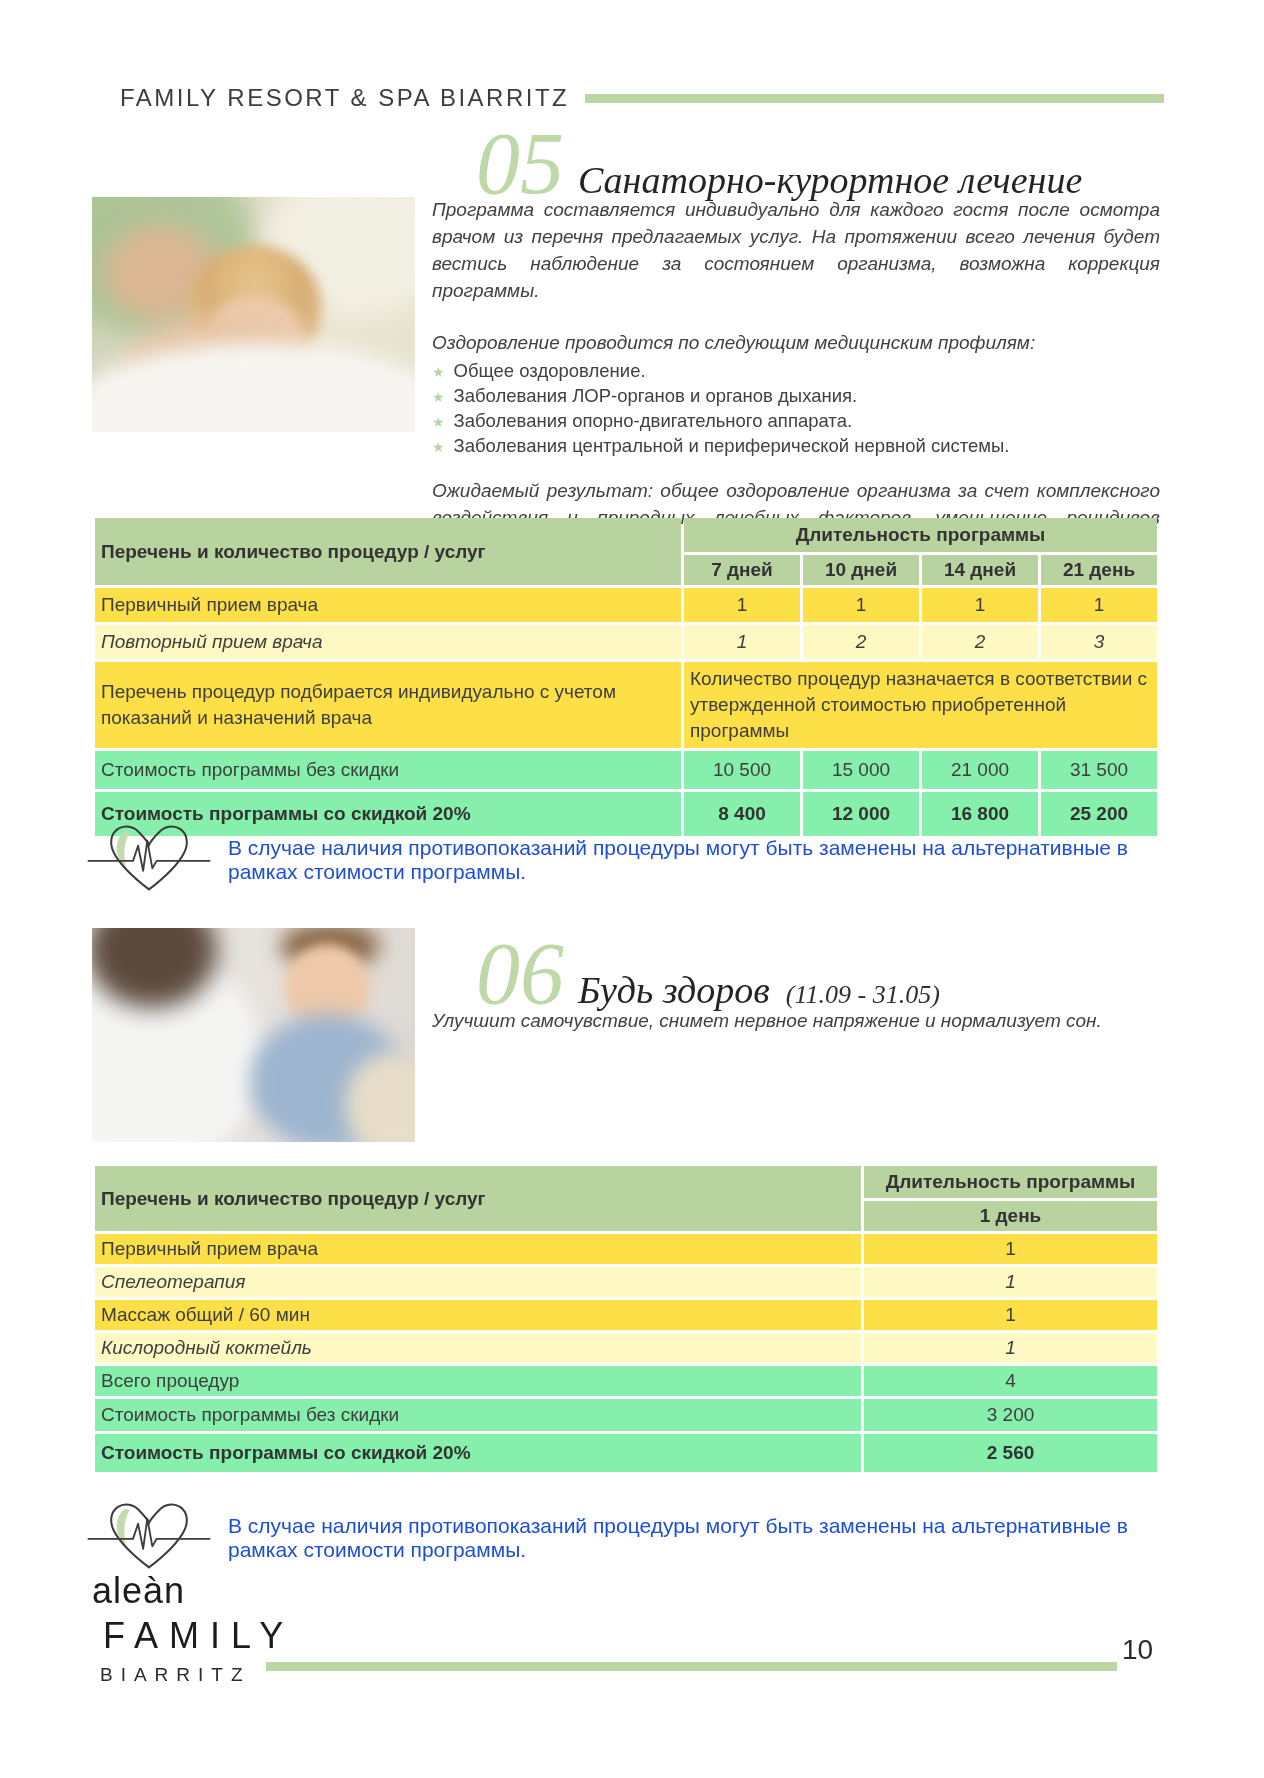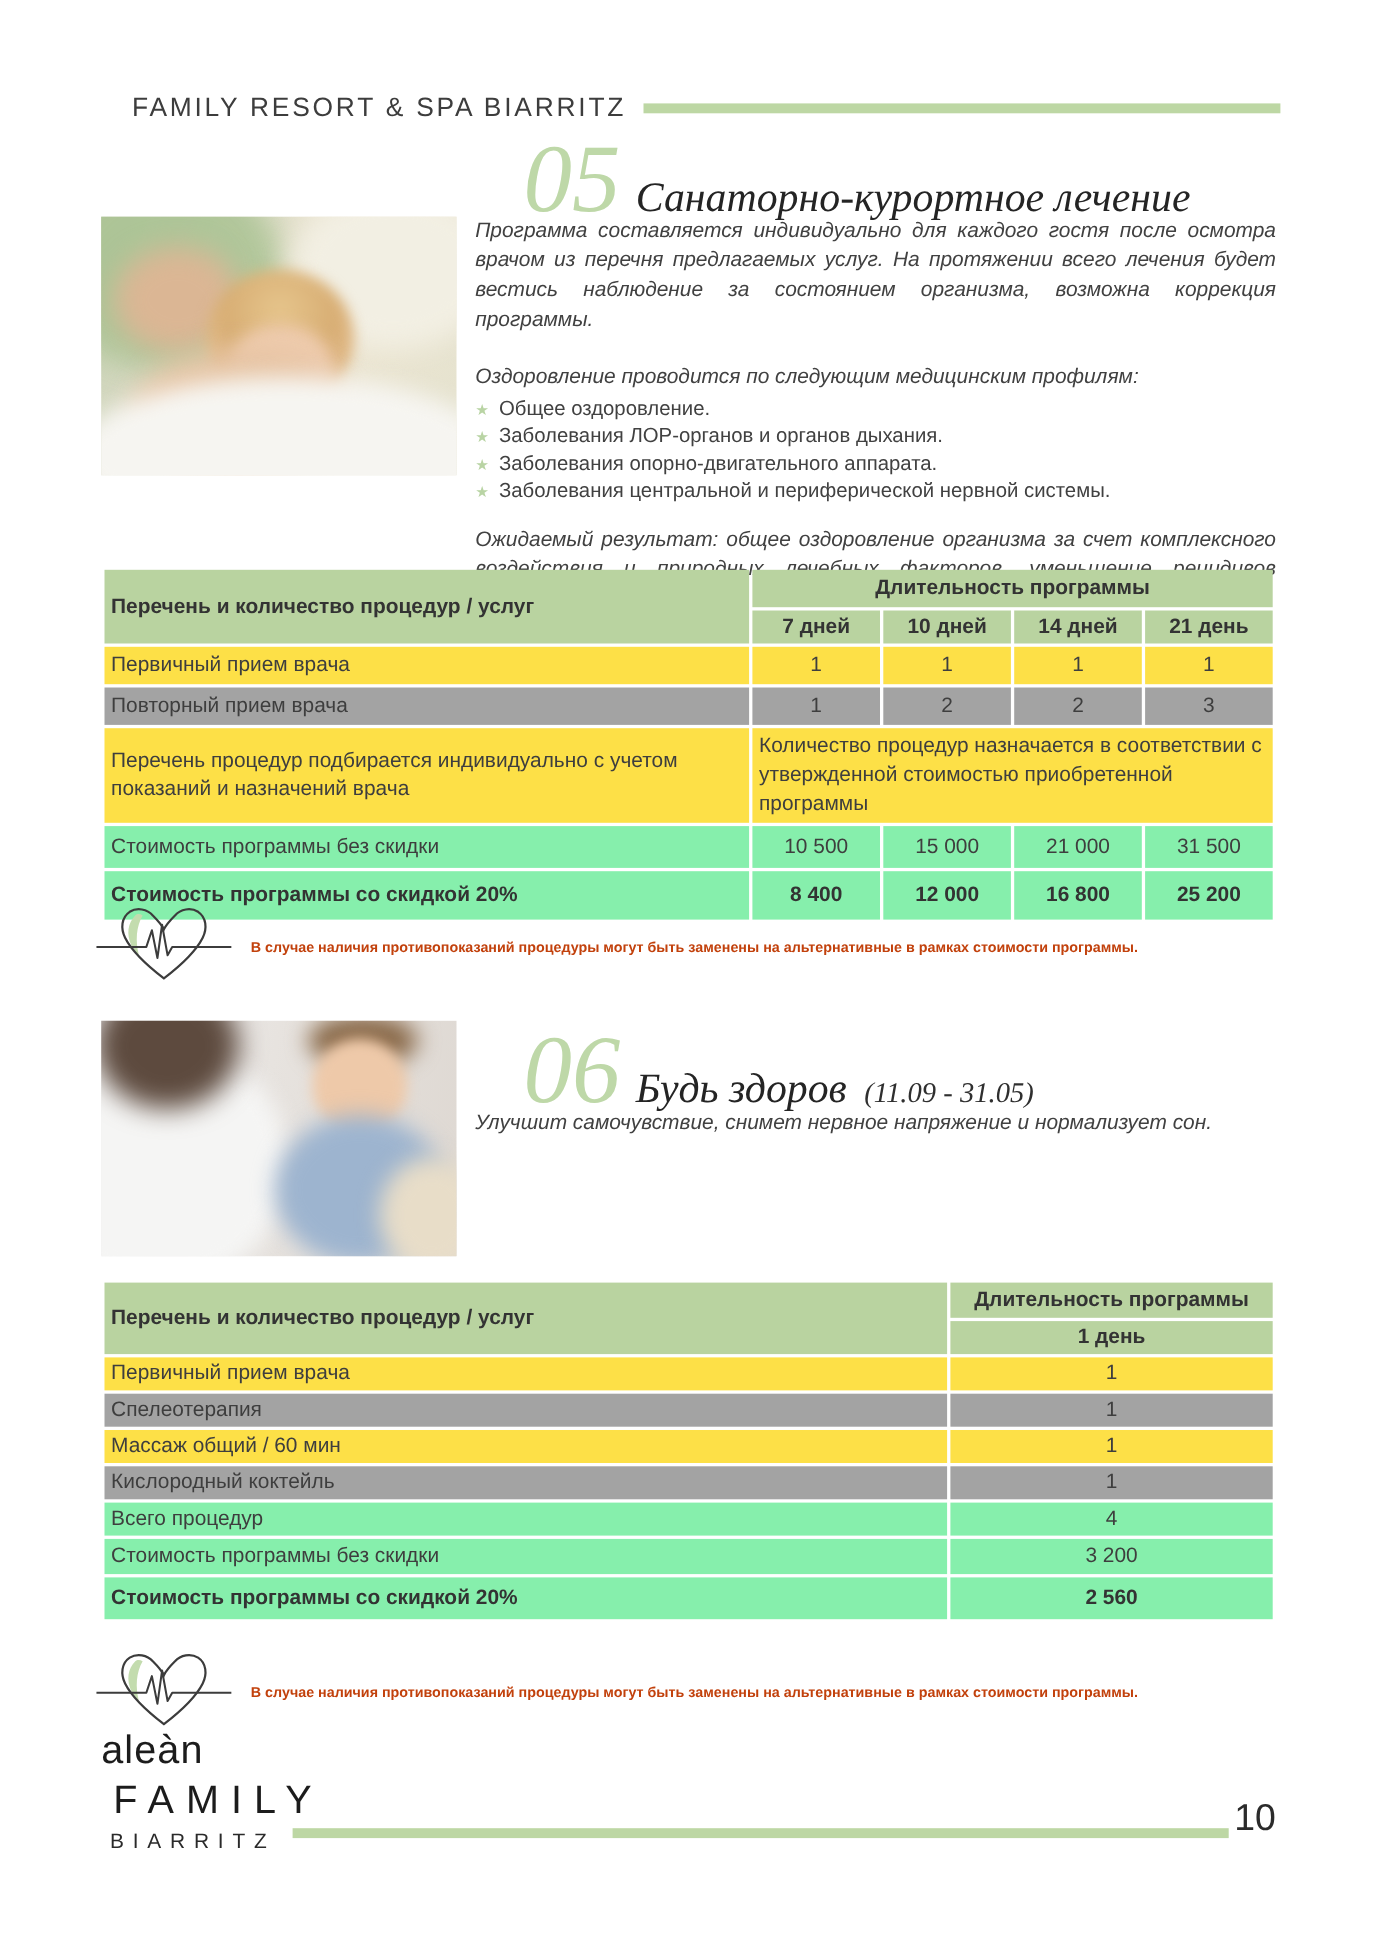--- a/index.html
+++ b/index.html
@@ -50,49 +50,49 @@
   .ptable{position:absolute;left:92px;width:1068px;border-collapse:separate;border-spacing:3px;table-layout:fixed;font-size:19px;color:#3e3e3e;}
   .tb5{top:515px;}
   .tb6{top:1163px;}
   .ptable td{vertical-align:middle;padding:2px 6px;}
   .th{background:#b9d3a0;font-weight:bold;text-align:center;color:#333333;}
   .th-main{text-align:left;padding-left:30px;}
   .lbl{text-align:left;padding-left:30px;}
   .num{text-align:center;}
   .txt{text-align:left;padding-left:22px;padding-right:16px;line-height:26px;}
   .ivory td{background:#fde047;}
-  .lgreen td{background:#a3a3a3;}
+  .lgreen td{background:#fef9c3;font-style:italic;}
   .mgreen td{background:#86efac;}
   .bold td{font-weight:bold;color:#333333;}
   .tb5 .hrow1{height:34px;}
   .tb5 .hrow2{height:30px;}
   .tb5 .row{height:34px;}
   .tb5 .tall{height:86px;}
   .tb5 .tall .lbl{line-height:26px;}
   .tb5 .pr{height:38px;}
   .tb5 .prb{height:44px;}
   .tb5 .col-main{width:586px;}
   .tb6 .hrow1{height:32px;}
   .tb6 .hrow2{height:30px;}
   .tb6 .row{height:30px;}
   .tb6 .pr{height:32px;}
   .tb6 .prb{height:38px;}
   .tb6 .col-main{width:766px;}
   
-  .note{position:absolute;left:86px;width:1060px;display:flex;align-items:center;gap:16px;font-size:13px;color:#c2410c;font-weight:bold;}
+  .note{position:absolute;left:86px;width:1060px;display:flex;align-items:center;gap:16px;font-size:21px;color:#1d4ed8;}
   .n5{top:822px;}
   .n6{top:1500px;}
   .heart-svg{flex:0 0 auto;display:block;}
   
   .footer-logo{position:absolute;left:92px;top:1570px;width:176px;color:#1c1c1c;}
   .logo-script{font-size:36px;letter-spacing:1px;}
   .logo-family{font-size:36px;letter-spacing:11px;font-weight:500;margin-top:3px;text-indent:11px;}
   .logo-city{font-size:19px;letter-spacing:8px;margin-top:7px;text-indent:8px;color:#2a2a2a;}
   .frule{position:absolute;left:266px;top:1662px;width:851px;height:9px;background:#bdd7a4;}
-  .page-num{position:absolute;left:1122px;top:1634px;font-size:34px;color:#2b2b2b;}
+  .page-num{position:absolute;left:1122px;top:1634px;font-size:28px;color:#2b2b2b;}
 </style>
 </head>
 <body>
 
 <div class="page">
 
   <div class="header">
     <span class="header-title">FAMILY RESORT &amp; SPA BIARRITZ</span>
     <div class="hrule"></div>
   </div>

